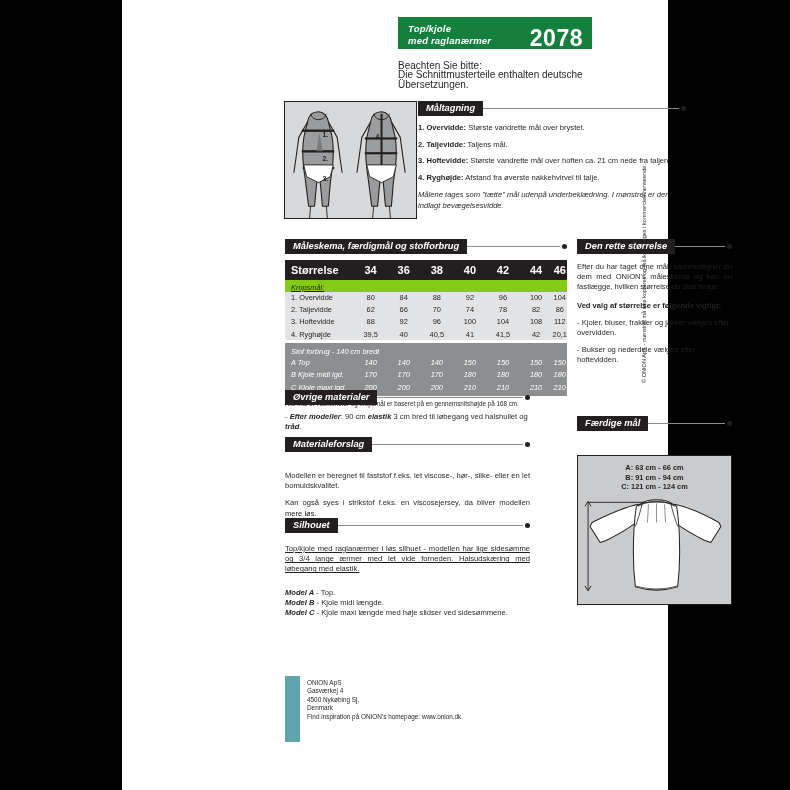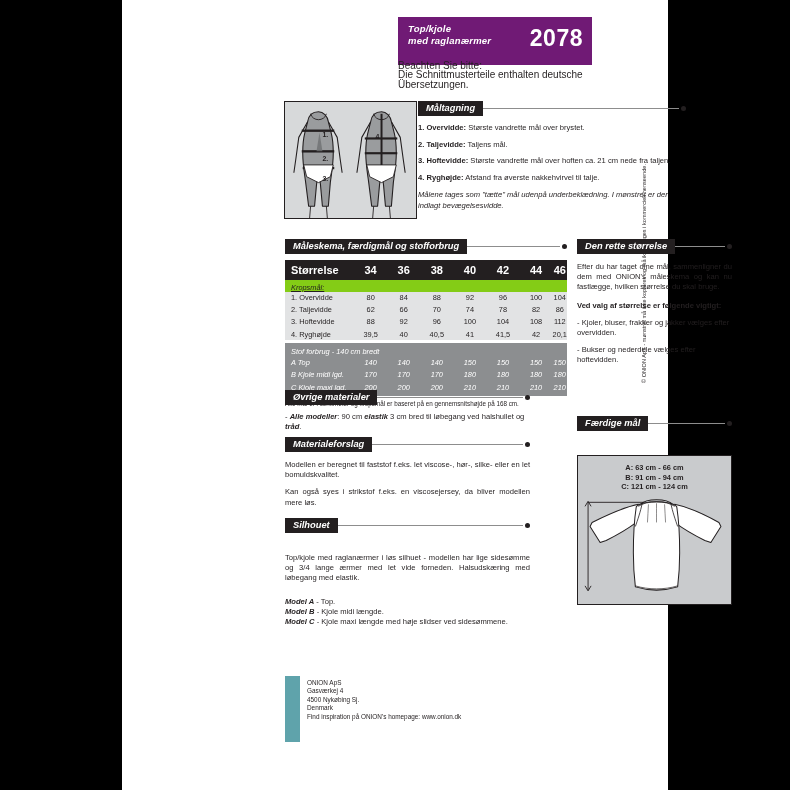--- a/index.html
+++ b/index.html
@@ -7,22 +7,22 @@
     width:790px;height:790px;background:#000;overflow:hidden;
     font-family:"Liberation Sans", sans-serif;
   }
   .page{
     position:absolute;left:122px;top:0;width:546px;height:790px;
     background:#fff;
   }
 
   
   .title-block{
-    position:absolute;left:276px;top:17px;width:194px;height:48px;
-    background:#701a75;color:#fff;
+    position:absolute;left:276px;top:17px;width:194px;height:32px;
+    background:#15803d;color:#fff;
   }
   .title-lines{
     position:absolute;left:10px;top:6px;font-style:italic;
     font-size:9.5px;line-height:12px;font-weight:600;letter-spacing:.2px;
   }
   .pattern-no{
     position:absolute;right:9px;top:8px;font-size:23px;font-weight:bold;
     letter-spacing:.5px;
   }
   .german-note{
@@ -303,41 +303,41 @@
     <div class="body-txt" style="margin-top:7px;">- Bukser og nederdele vælges efter hoftevidden.</div>
   </div>
 
   <div class="sec" style="left:163px;top:390px;width:245px;">
     <div class="sec-head">
       <div class="sec-rule"></div>
       <span class="sec-bar">Øvrige materialer</span>
       <div class="sec-dot"></div>
     </div>
     <div class="body-txt" style="margin-top:8px;">
-      <span>- </span><span class="bd it">Alle modeller</span><span>: 90 cm </span><span class="bd it">elastik</span><span> 3 cm bred til løbegang ved halshullet og </span><span class="bd it">tråd</span><span>.</span>
+      <span>- </span><span class="bd it">Efter modeller</span><span>: 90 cm </span><span class="bd it">elastik</span><span> 3 cm bred til løbegang ved halshullet og </span><span class="bd it">tråd</span><span>.</span>
     </div>
   </div>
 
   <div class="sec" style="left:163px;top:437px;width:245px;">
     <div class="sec-head">
       <div class="sec-rule"></div>
       <span class="sec-bar">Materialeforslag</span>
       <div class="sec-dot"></div>
     </div>
-    <div class="body-txt just" style="margin-top:9px;">Modellen er beregnet til faststof f.eks. let viscose-, hør-, silke- eller en let bomuldskvalitet.</div>
+    <div class="body-txt just" style="margin-top:20px;">Modellen er beregnet til faststof f.eks. let viscose-, hør-, silke- eller en let bomuldskvalitet.</div>
     <div class="body-txt just" style="margin-top:7px;">Kan også syes i strikstof f.eks. en viscosejersey, da bliver modellen mere løs.</div>
   </div>
 
   <div class="sec" style="left:163px;top:518px;width:245px;">
     <div class="sec-head">
       <div class="sec-rule"></div>
       <span class="sec-bar">Silhouet</span>
       <div class="sec-dot"></div>
     </div>
-    <div class="body-txt just" style="margin-top:21px;">Top/kjole med raglanærmer i løs silhuet - modellen har lige sidesømme og 3/4 lange ærmer med let vide forneden. Halsudskæring med løbegang med elastik.</div>
+    <div class="body-txt just" style="margin-top:12px;text-decoration:underline;">Top/kjole med raglanærmer i løs silhuet - modellen har lige sidesømme og 3/4 lange ærmer med let vide forneden. Halsudskæring med løbegang med elastik.</div>
     <div class="body-txt just" style="margin-top:13px;">
       <span class="bd it">Model A</span><span> - Top.</span>
     </div>
     <div class="body-txt just">
       <span class="bd it">Model B</span><span> - Kjole midi længde.</span>
     </div>
     <div class="body-txt just">
       <span class="bd it">Model C</span><span> - Kjole maxi længde med høje slidser ved sidesømmene.</span>
     </div>
   </div>

